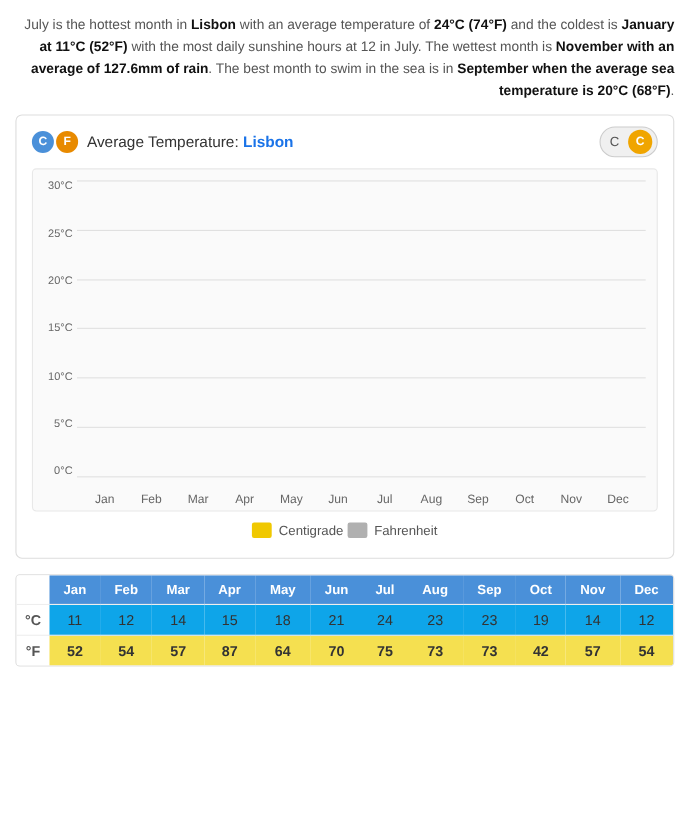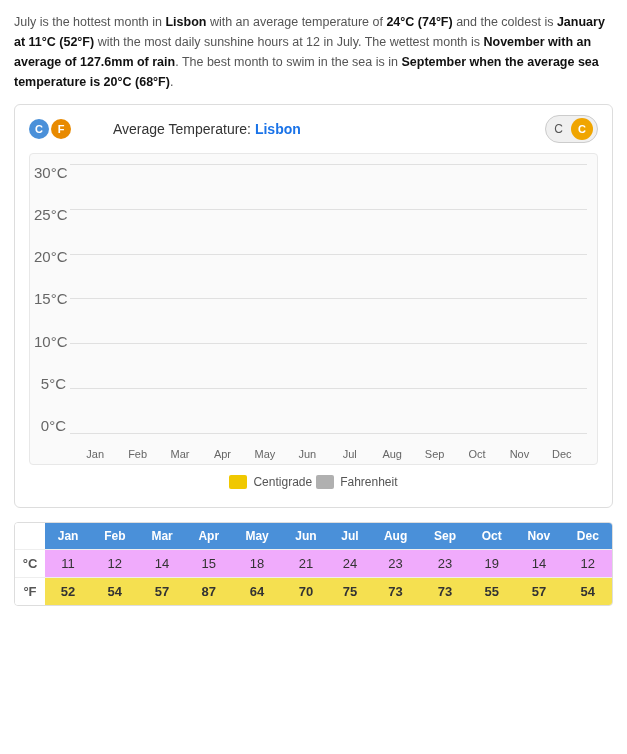--- a/index.html
+++ b/index.html
@@ -24,20 +24,21 @@
       font-weight: bold;
     }
     .page-title .bold-title {
       font-weight: bold;
     }
     .description {
       font-size: 12.5px;
       line-height: 1.6;
       color: #555;
       margin-bottom: 12px;
+      text-align: right;
     }
     .description strong {
       color: #111;
       font-weight: bold;
     }
     .chart-card {
       border: 1px solid #ddd;
       border-radius: 6px;
       padding: 10px 14px 14px;
       margin-bottom: 14px;
@@ -68,21 +69,20 @@
       font-size: 11px;
       font-weight: bold;
       color: #fff;
     }
     .temp-icon-c { background: #4a90d9; }
     .temp-icon-f { background: #e88a00; }
     .chart-title {
       font-size: 14px;
       font-weight: normal;
       color: #333;
-      margin-left: 34px;
     }
     .chart-title .city-blue {
       color: #1a73e8;
       font-weight: bold;
     }
     .unit-toggle {
       display: flex;
       align-items: center;
       background: #f0f0f0;
       border-radius: 20px;
@@ -124,21 +124,21 @@
       position: absolute;
       left: -36px;
       top: 0;
       height: 100%;
       display: flex;
       flex-direction: column-reverse;
       justify-content: space-between;
       padding-bottom: 30px;
     }
     .y-label {
-      font-size: 15px;
+      font-size: 10px;
       color: #666;
       text-align: right;
       width: 32px;
     }
     .chart-grid {
       position: absolute;
       top: 0;
       left: 0;
       right: 0;
       bottom: 30px;
@@ -244,21 +244,21 @@
       font-size: 13px;
       border-top: 1px solid #eee;
     }
     .row-label {
       font-size: 12px;
       color: #555;
       font-weight: bold;
       padding-left: 8px;
     }
     .td-celsius {
-      background: #f0abfc;
+      background: #0ea5e9;
       color: #333;
     }
     .td-fahrenheit {
       background: #f5e050;
       color: #333;
       font-weight: bold;
     }
     .td-row-label-c { background: #fff; }
     .td-row-label-f { background: #fff; }
   </style>
@@ -416,21 +416,21 @@
             <td class="row-label td-row-label-f">°F</td>
             <td class="td-fahrenheit">52</td>
             <td class="td-fahrenheit">54</td>
             <td class="td-fahrenheit">57</td>
             <td class="td-fahrenheit">87</td>
             <td class="td-fahrenheit">64</td>
             <td class="td-fahrenheit">70</td>
             <td class="td-fahrenheit">75</td>
             <td class="td-fahrenheit">73</td>
             <td class="td-fahrenheit">73</td>
-            <td class="td-fahrenheit">55</td>
+            <td class="td-fahrenheit">42</td>
             <td class="td-fahrenheit">57</td>
             <td class="td-fahrenheit">54</td>
           </tr>
         </tbody>
       </table>
   </div>
 
 </div>
 
 </body></html>

